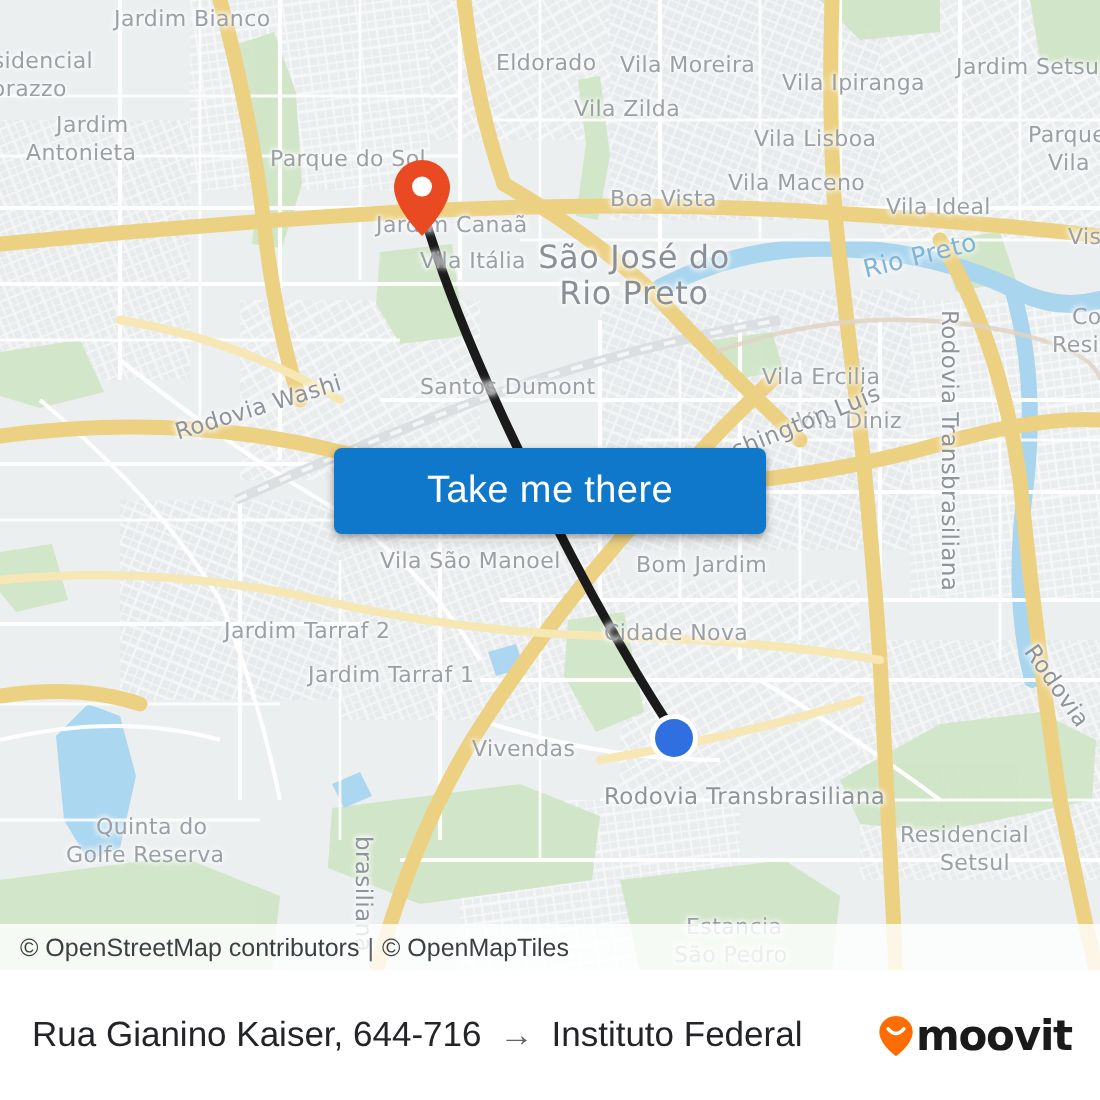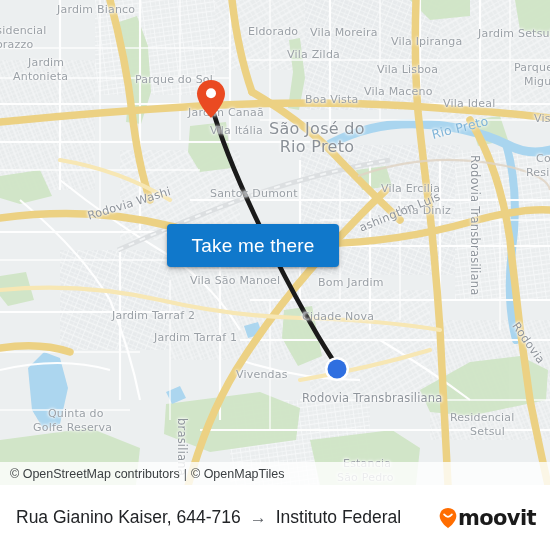--- a/index.html
+++ b/index.html
@@ -80,21 +80,21 @@
     top: 356px;
     width: 26px;
     height: 26px;
   }
 
   
   #cta {
     position: absolute;
     left: 167px;
     top: 224px;
-    width: 172px;
+    width: 216px;
     height: 43px;
     background: #1078cb;
     border: none;
     border-radius: 4px;
     color: #ffffff;
     font-family: "Liberation Sans", sans-serif;
     font-size: 19px;
     font-weight: 400;
     letter-spacing: .2px;
     cursor: pointer;
@@ -326,21 +326,21 @@
       <div class="lbl" style="left:28px;  top:57px;">Jardim</div>
       <div class="lbl" style="left:13px;  top:71px;">Antonieta</div>
       <div class="lbl" style="left:94px;  top:74px;margin-left:41px;">Parque do Sol</div>
       <div class="lbl" style="left:248px; top:26px;text-align:right;">Eldorado</div>
       <div class="lbl" style="left:310px; top:27px;">Vila Moreira</div>
       <div class="lbl" style="left:391px; top:36px;">Vila Ipiranga</div>
       <div class="lbl" style="left:478px; top:28px;">Jardim Setsul</div>
       <div class="lbl" style="left:287px; top:49px;">Vila Zilda</div>
       <div class="lbl" style="left:377px; top:64px;">Vila Lisboa</div>
       <div class="lbl" style="left:514px; top:62px;">Parque</div>
-      <div class="lbl" style="left:524px; top:76px;">Migu</div>
+      <div class="lbl" style="left:524px; top:76px;">Vila</div>
       <div class="lbl" style="left:305px; top:94px;">Boa Vista</div>
       <div class="lbl" style="left:364px; top:86px;">Vila Maceno</div>
       <div class="lbl" style="left:443px; top:98px;">Vila Ideal</div>
       <div class="lbl" style="left:534px; top:113px;">Vist</div>
       <div class="lbl" style="left:188px; top:107px;">Jardim Canaã</div>
       <div class="lbl" style="left:178px; top:125px;margin-left:32px;">Vila Itália</div>
       <div class="lbl" style="left:381px; top:183px;">Vila Ercilia</div>
       <div class="lbl" style="left:398px; top:205px;">Vila Diniz</div>
       <div class="lbl" style="left:536px; top:153px;">Co</div>
       <div class="lbl" style="left:526px; top:167px;">Reside</div>

